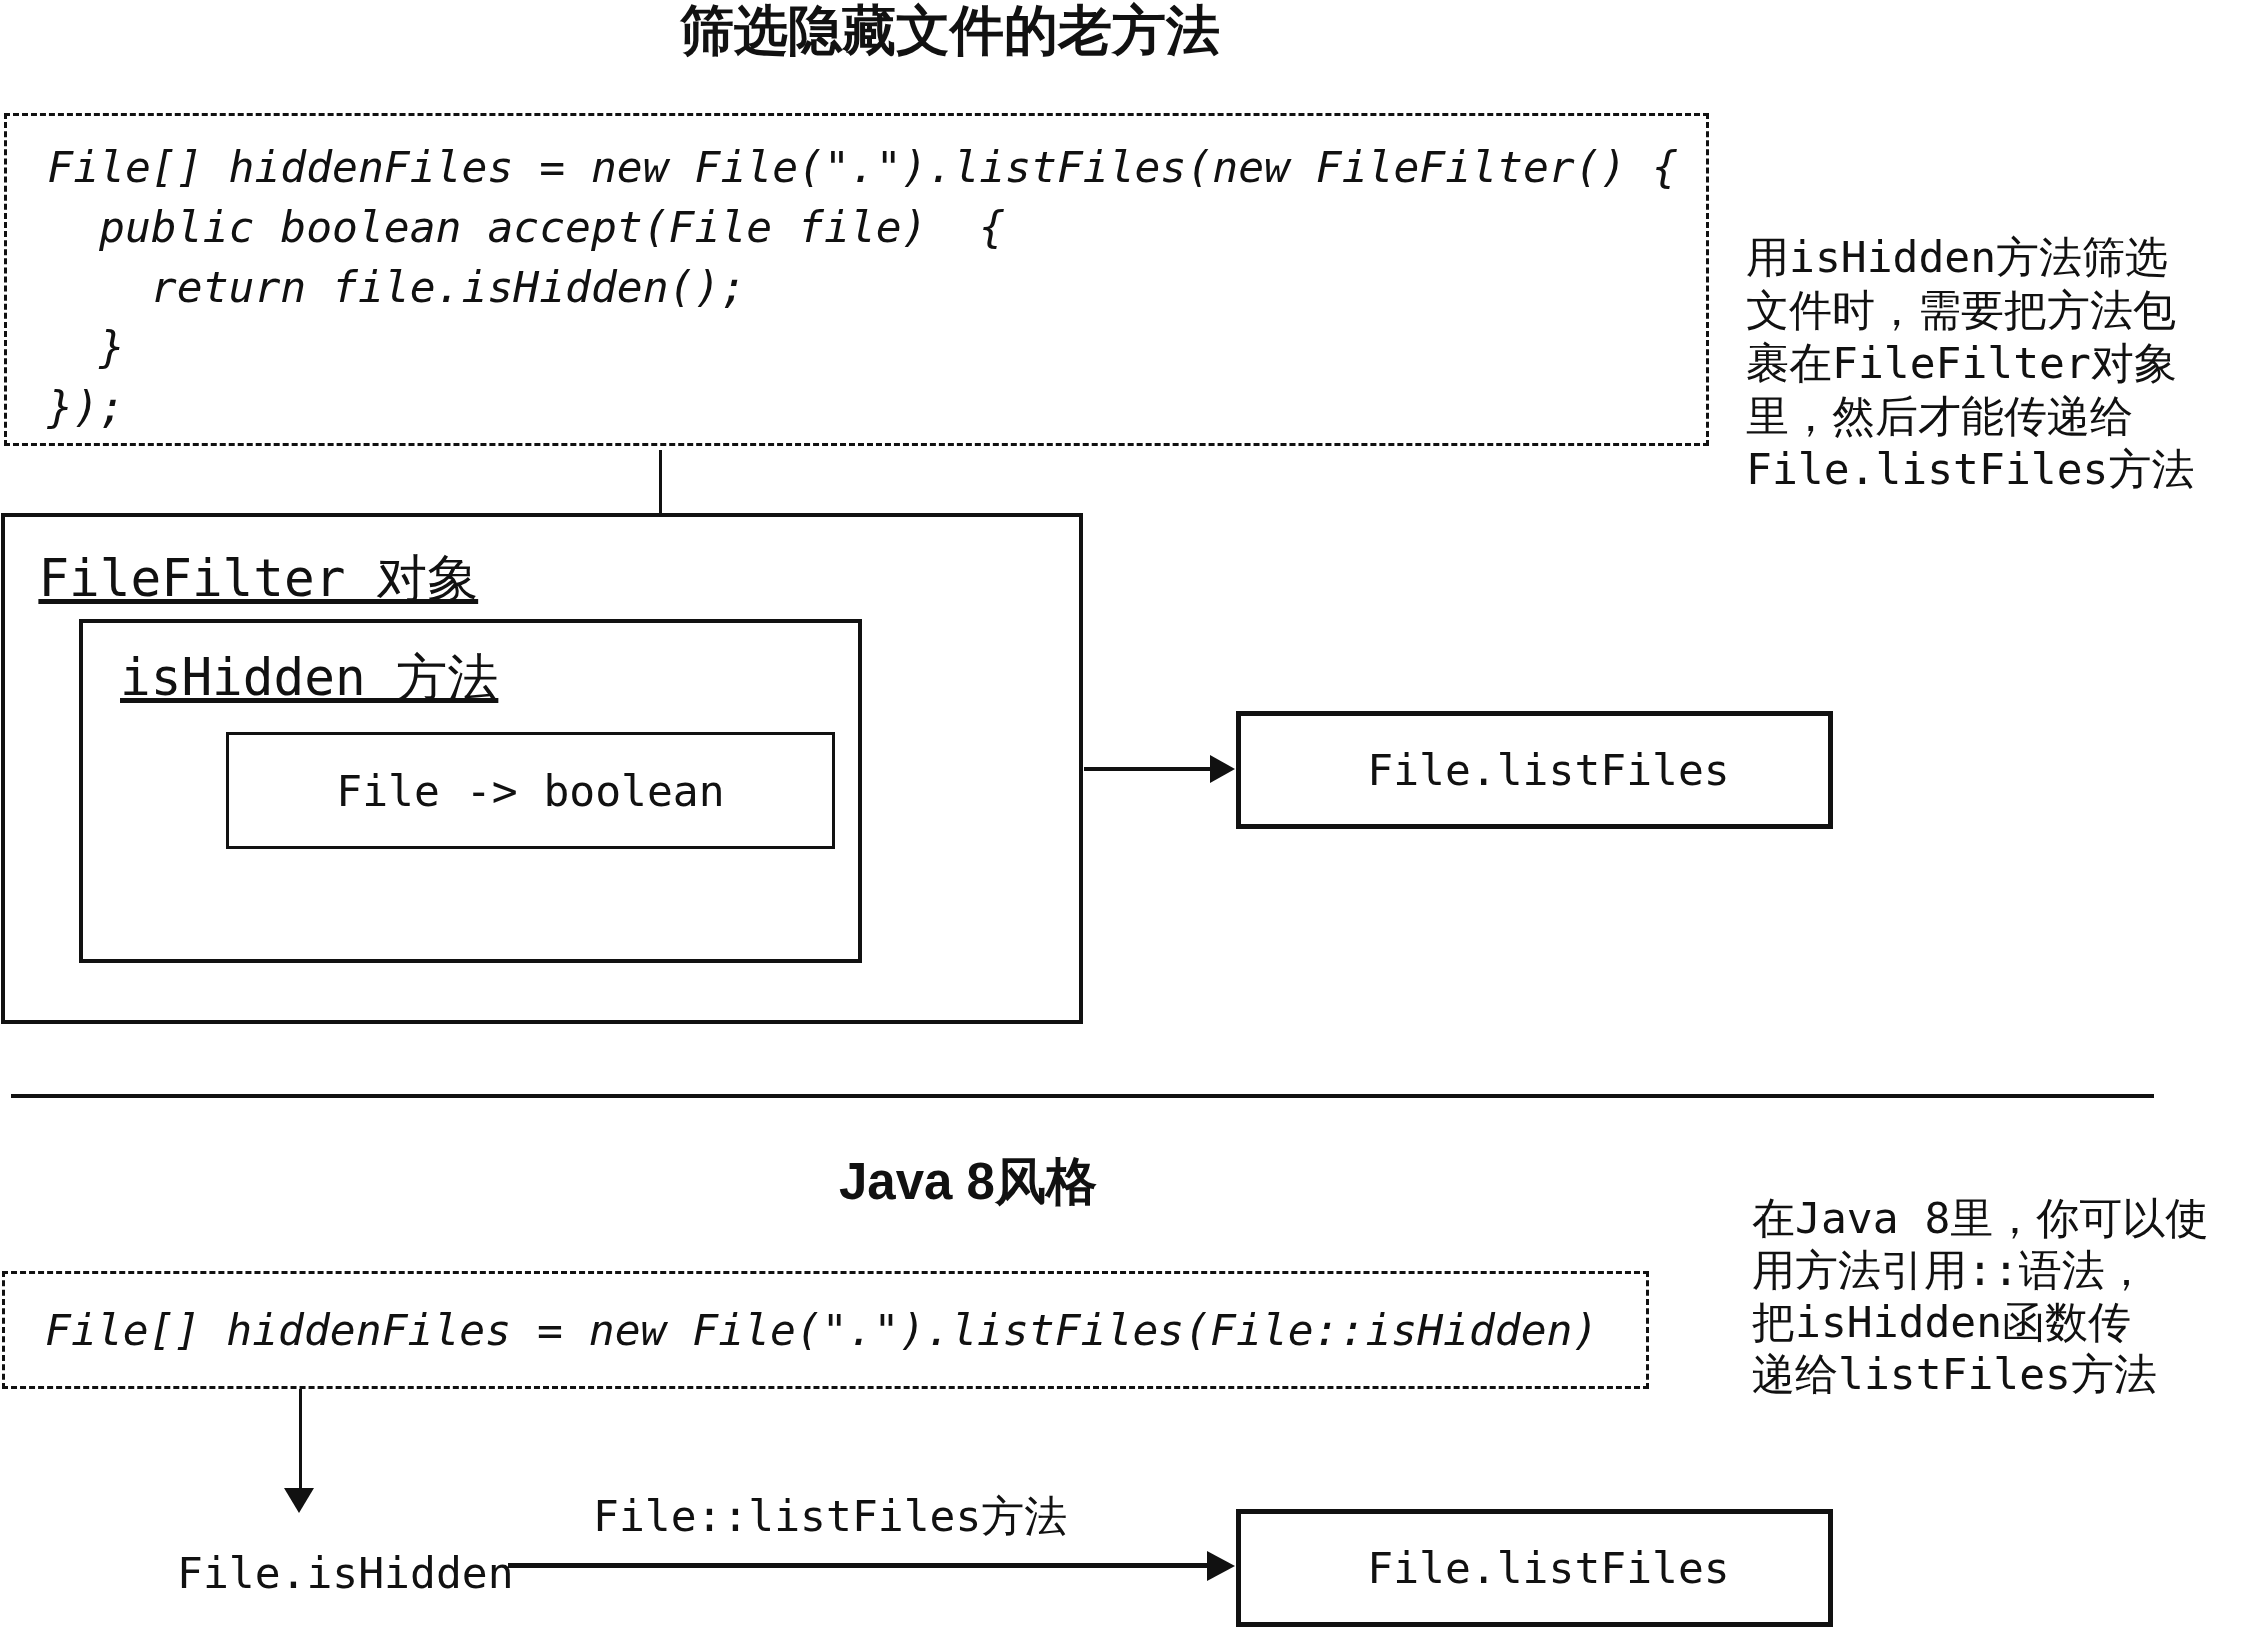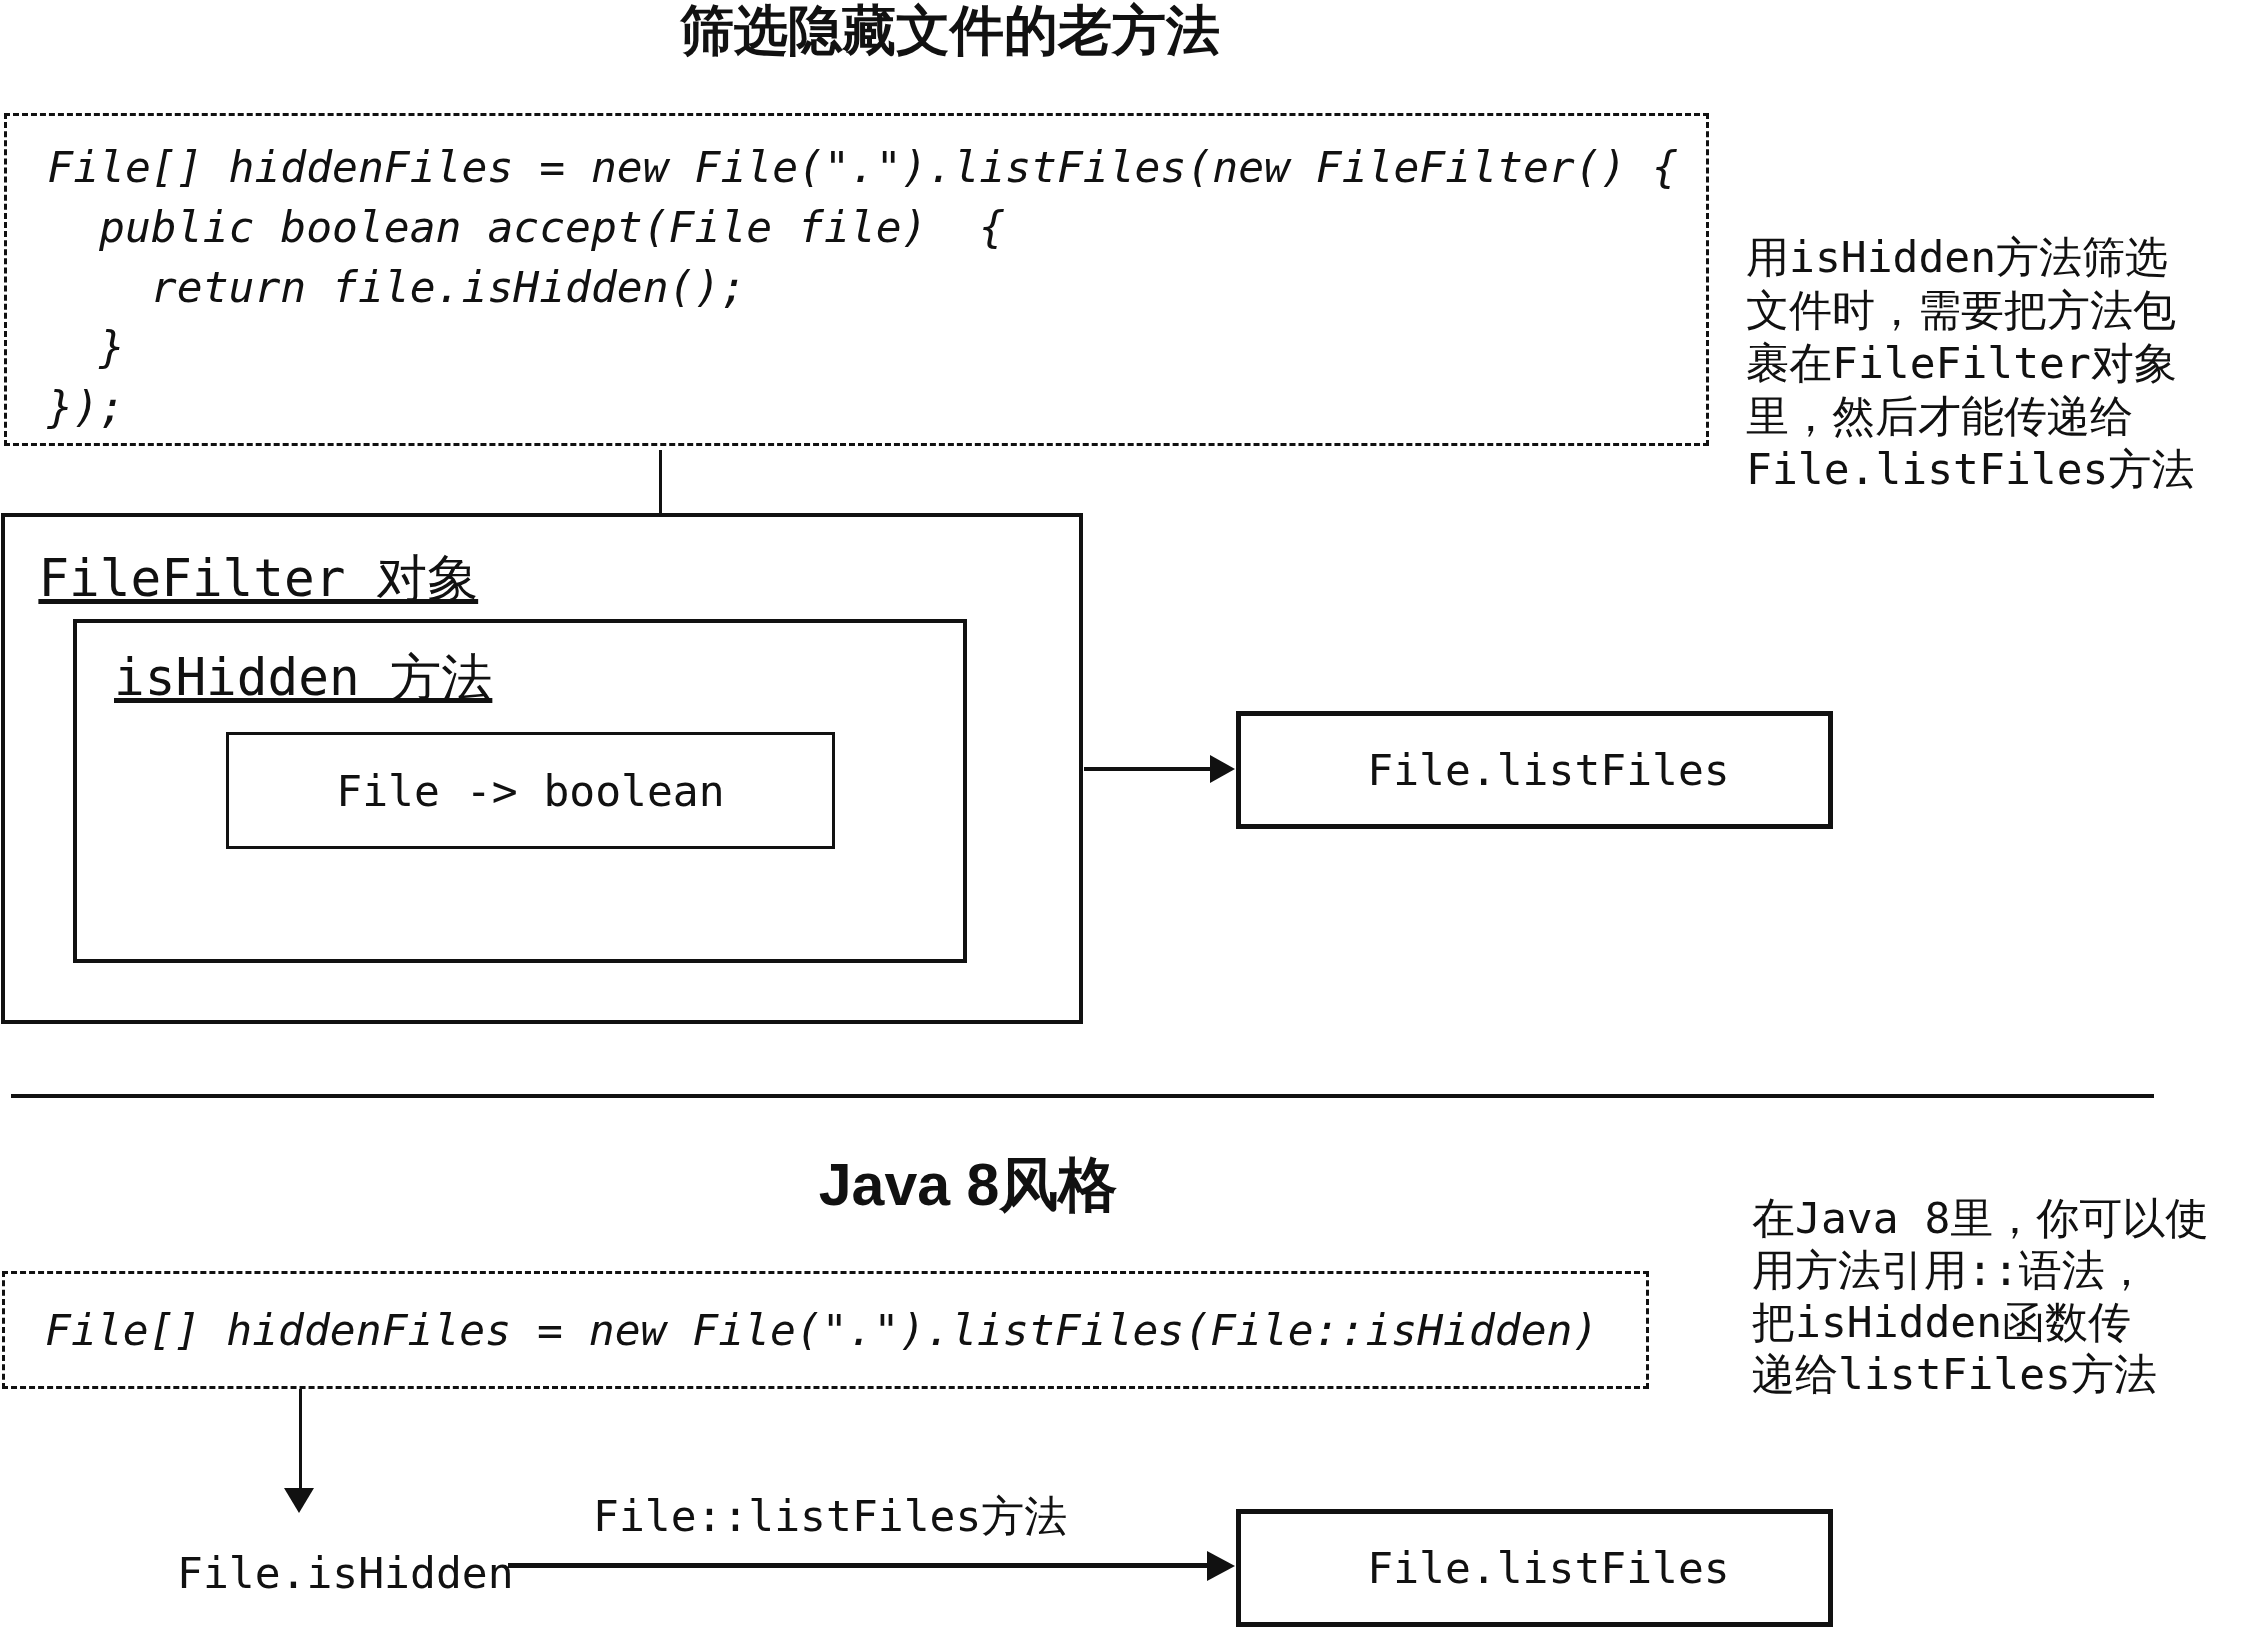--- a/index.html
+++ b/index.html
@@ -12,21 +12,21 @@
     border-radius:20px;
   }
   .abs { position:absolute; }
 
   
   .title {
     font-family:"Liberation Sans","DejaVu Sans",sans-serif;
     font-weight:bold; text-align:center; white-space:nowrap;
   }
   .title-1 { left:638px; top:2.8px;  width:624px; font-size:54px; line-height:1.0; }
-  .title-2 { left:780px; top:1156px; width:376px; font-size:59px; line-height:1.0; }
+  .title-2 { left:780px; top:1156px; width:376px; font-size:51px; line-height:1.0; }
 
   .code {
     font-family:"DejaVu Sans Mono","Liberation Mono",monospace;
     font-size:43px; line-height:60px; white-space:pre;
   }
   .mixed {
     
     font-family:"DejaVu Sans Mono","DejaVu Serif","Liberation Serif",serif;
   }
   .annotation {
@@ -36,21 +36,21 @@
   .annotation-2 { left:1752px; top:1192px; width:525px; line-height:52px; }
 
   
   .dashed-box { border:3.5px dashed var(--ink); box-sizing:border-box; background:var(--paper);font-style:italic; }
   .solid-box  { border:4.3px solid  var(--ink); box-sizing:border-box; background:var(--paper); }
 
   .code-box-1 { left:4.3px;  top:113px;  width:1705px; height:333px; padding:21px 0 0 40px; }
   .code-box-2 { left:2.1px;  top:1271px; width:1647px; height:118px; display:flex; align-items:center; padding-left:40px; }
 
   .filefilter-box { left:1.4px;   top:513px;  width:1082px; height:511px; }
-  .ishidden-box   { left:73px; top:619px;  width:894px; height:344px; }
+  .ishidden-box   { left:79px; top:619px;  width:783px; height:344px; }
   .lambda-box     { left:226px; top:732px; width:609px;  height:117px; border-width:3.5px;
                     display:flex; align-items:center; justify-content:center; }
 
   .box-label { font-size:51px; white-space:nowrap;text-decoration:underline; }
   .filefilter-label { padding:28px 0 0 33px; }
   .ishidden-label   { padding:21px 0 0 37px; }
   .lambda-label     { font-size:43px; }
 
   .listfiles-box {
     border:5px solid var(--ink); box-sizing:border-box; background:var(--paper);

